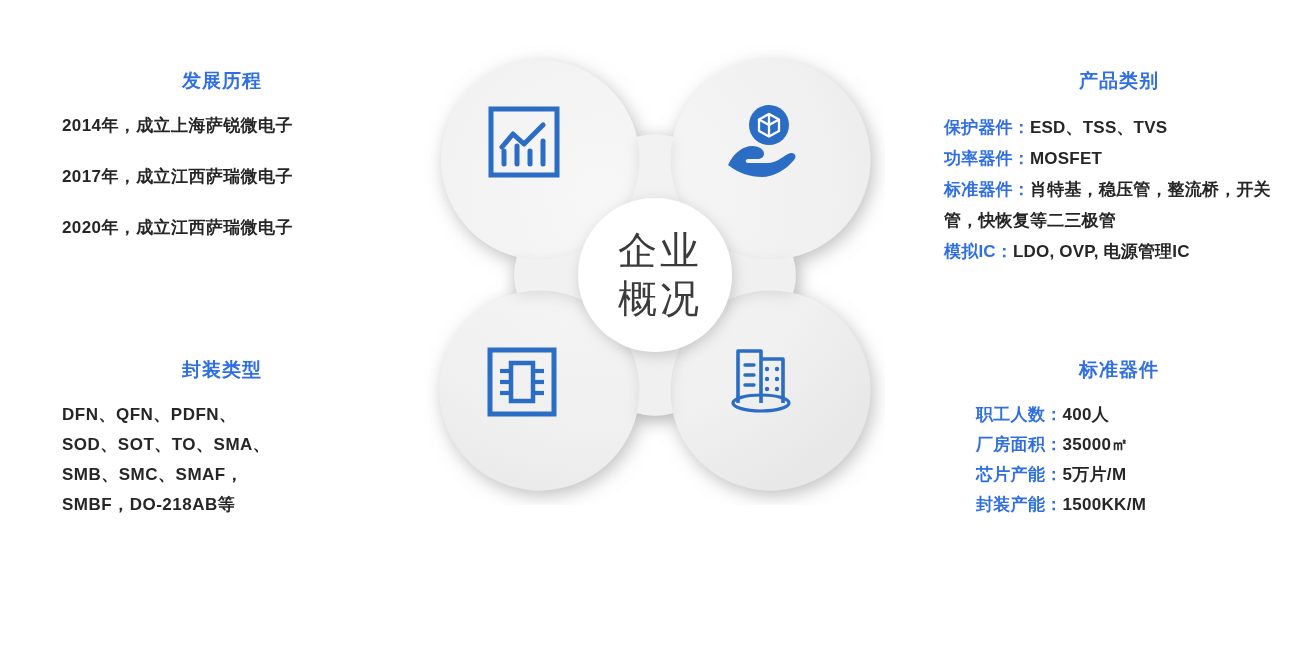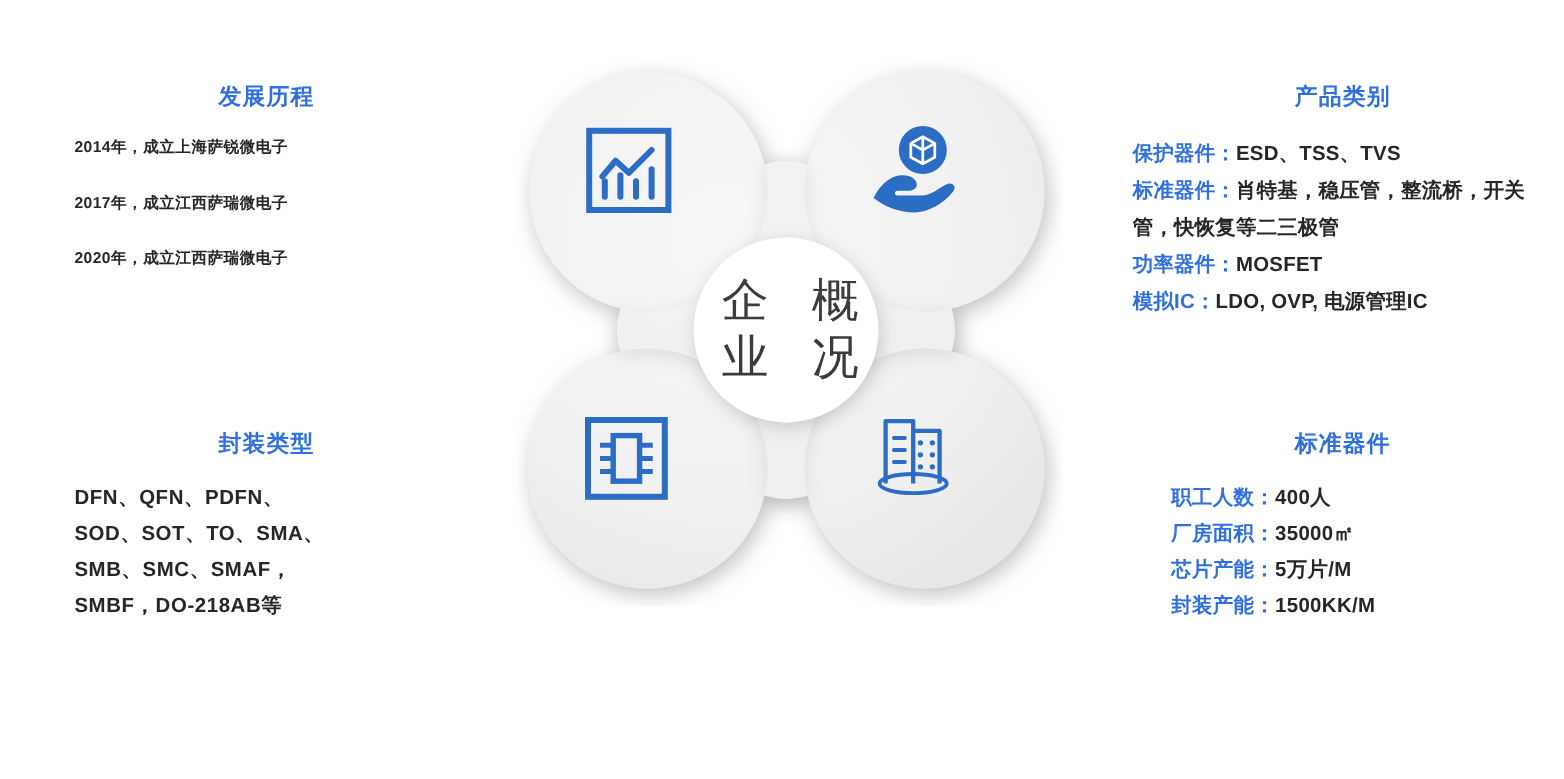--- a/index.html
+++ b/index.html
@@ -41,21 +41,21 @@
   }
 
   
   #panel-history {
     left: 62px;
     top: 68px;
     width: 320px;
   }
   #panel-history .panel-heading { margin-bottom: 20px; }
   #panel-history .line {
-    font-size: 13px;
+    font-size: 17px;
     margin-bottom: 28px;
     letter-spacing: .4px;
   }
 
   
   #panel-package {
     left: 62px;
     top: 357px;
     width: 320px;
   }
@@ -123,28 +123,29 @@
   #icon-chip     { left: 58px;  top: 298px; }
   #icon-building { left: 296px; top: 296px; }
 
   #center-label {
     position: absolute;
     left: 160px;
     top: 155px;
     width: 150px;
     height: 150px;
     display: flex;
+    flex-direction: column;
     align-items: center;
     justify-content: center;
     font-family: "Liberation Serif", "DejaVu Serif", serif;
     color: #3b3b3b;
     font-size: 39px;
     line-height: 48px;
     letter-spacing: 3px;
-    text-align: center;
+    text-align: left;
   }
 </style>
 </head>
 <body>
 
 <div id="clover-graphic">
 
   <svg width="460" height="460" viewBox="0 0 460 460">
     <defs>
       <filter id="softShadow" x="-35%" y="-35%" width="170%" height="170%">
@@ -285,22 +286,22 @@
   <div class="panel-heading">封装类型</div>
   <div class="line">DFN、QFN、PDFN、</div>
   <div class="line">SOD、SOT、TO、SMA、</div>
   <div class="line">SMB、SMC、SMAF，</div>
   <div class="line">SMBF，DO-218AB等</div>
 </div>
 
 <div class="panel panel-right" id="panel-products">
   <div class="panel-heading">产品类别</div>
   <div class="line"><span class="lbl">保护器件：</span><span>ESD、TSS、TVS</span></div>
+  <div class="line"><span class="lbl">功率器件：</span><span>MOSFET</span></div>
   <div class="line"><span class="lbl">标准器件：</span><span>肖特基，稳压管，整流桥，开关管，快恢复等二三极管</span></div>
-  <div class="line"><span class="lbl">功率器件：</span><span>MOSFET</span></div>
   <div class="line"><span class="lbl">模拟IC：</span><span>LDO, OVP, 电源管理IC</span></div>
 </div>
 
 <div class="panel panel-right" id="panel-scale">
   <div class="panel-heading">标准器件</div>
   <div class="rows">
     <div class="line"><span class="lbl">职工人数：</span><span>400人</span></div>
     <div class="line"><span class="lbl">厂房面积：</span><span>35000㎡</span></div>
     <div class="line"><span class="lbl">芯片产能：</span><span>5万片/M</span></div>
     <div class="line"><span class="lbl">封装产能：</span><span>1500KK/M</span></div>

